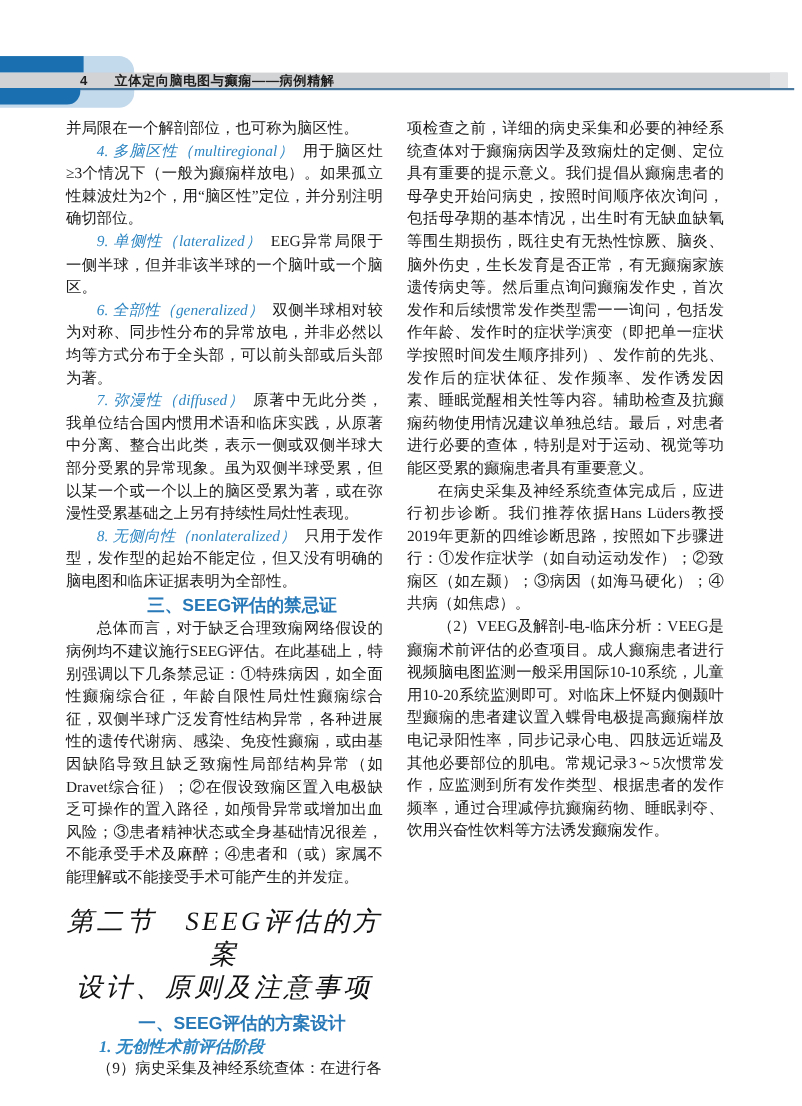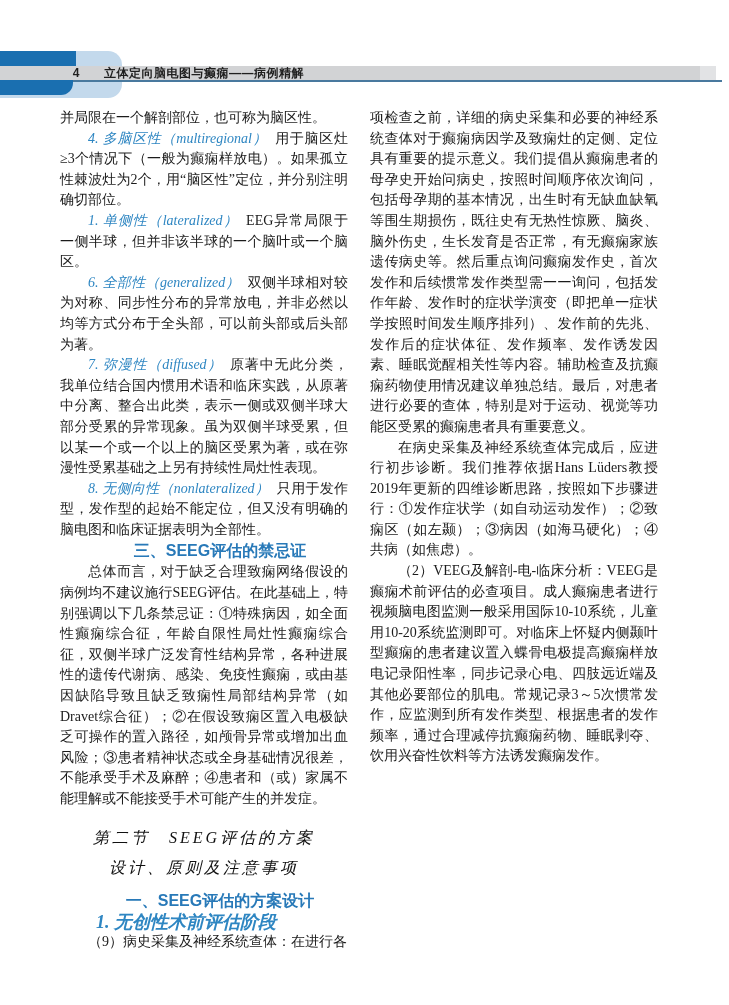--- a/index.html
+++ b/index.html
@@ -56,27 +56,27 @@
   .col p.noindent{text-indent:0;}
   .lead{
     color:#2e86c2;font-style:italic;margin-right:.55em;
   }
   .h-blue{
     font-family:"Liberation Sans","DejaVu Sans",sans-serif;
     font-weight:bold;color:#2879b8;font-size:16px;
     margin:11px 0 9px;text-indent:2em;text-align:center;line-height:22px;
   }
   .section-title{
-    text-indent:0 !important;text-align:center;font-size:16px;line-height:30px;
+    text-indent:0 !important;text-align:center;font-size:24px;line-height:30px;
     letter-spacing:3px;font-style:italic;font-weight:500;color:#111;
   }
   .section-title.first{margin-top:13px;}
   .section-title.last{margin-bottom:7px;}
   .sub-blue{
-    color:#2e86c2;font-style:italic;font-weight:600;font-size:18px;
+    color:#2e86c2;font-style:italic;font-weight:600;font-size:15px;
     margin:3px 0 3px;text-indent:2em;text-align:left;
   }
 </style>
 </head>
 <body>
 
 <div class="page">
 
   <div class="orn-light"></div>
   <div class="orn-dark-top"></div>
@@ -87,21 +87,21 @@
   <div class="page-number">4</div>
   <div class="book-title">立体定向脑电图与癫痫——病例精解</div>
 
   <div class="columns">
 
     <div class="col">
       <p class="noindent">并局限在一个解剖部位，也可称为脑区性。</p>
 
       <p><span class="lead">4. 多脑区性（multiregional）</span><span>用于脑区灶≥3个情况下（一般为癫痫样放电）。如果孤立性棘波灶为2个，用“脑区性”定位，并分别注明确切部位。</span></p>
 
-      <p><span class="lead">1. 单侧性（lateralized）</span><span>EEG异常局限于一侧半球，但并非该半球的一个脑叶或一个脑区。</span></p>
+      <p><span class="lead">9. 单侧性（lateralized）</span><span>EEG异常局限于一侧半球，但并非该半球的一个脑叶或一个脑区。</span></p>
 
       <p><span class="lead">6. 全部性（generalized）</span><span>双侧半球相对较为对称、同步性分布的异常放电，并非必然以均等方式分布于全头部，可以前头部或后头部为著。</span></p>
 
       <p><span class="lead">7. 弥漫性（diffused）</span><span>原著中无此分类，我单位结合国内惯用术语和临床实践，从原著中分离、整合出此类，表示一侧或双侧半球大部分受累的异常现象。虽为双侧半球受累，但以某一个或一个以上的脑区受累为著，或在弥漫性受累基础之上另有持续性局灶性表现。</span></p>
 
       <p><span class="lead">8. 无侧向性（nonlateralized）</span><span>只用于发作型，发作型的起始不能定位，但又没有明确的脑电图和临床证据表明为全部性。</span></p>
 
       <p class="h-blue">三、SEEG评估的禁忌证</p>
 
       <p>总体而言，对于缺乏合理致痫网络假设的病例均不建议施行SEEG评估。在此基础上，特别强调以下几条禁忌证：①特殊病因，如全面性癫痫综合征，年龄自限性局灶性癫痫综合征，双侧半球广泛发育性结构异常，各种进展性的遗传代谢病、感染、免疫性癫痫，或由基因缺陷导致且缺乏致痫性局部结构异常（如Dravet综合征）；②在假设致痫区置入电极缺乏可操作的置入路径，如颅骨异常或增加出血风险；③患者精神状态或全身基础情况很差，不能承受手术及麻醉；④患者和（或）家属不能理解或不能接受手术可能产生的并发症。</p>

